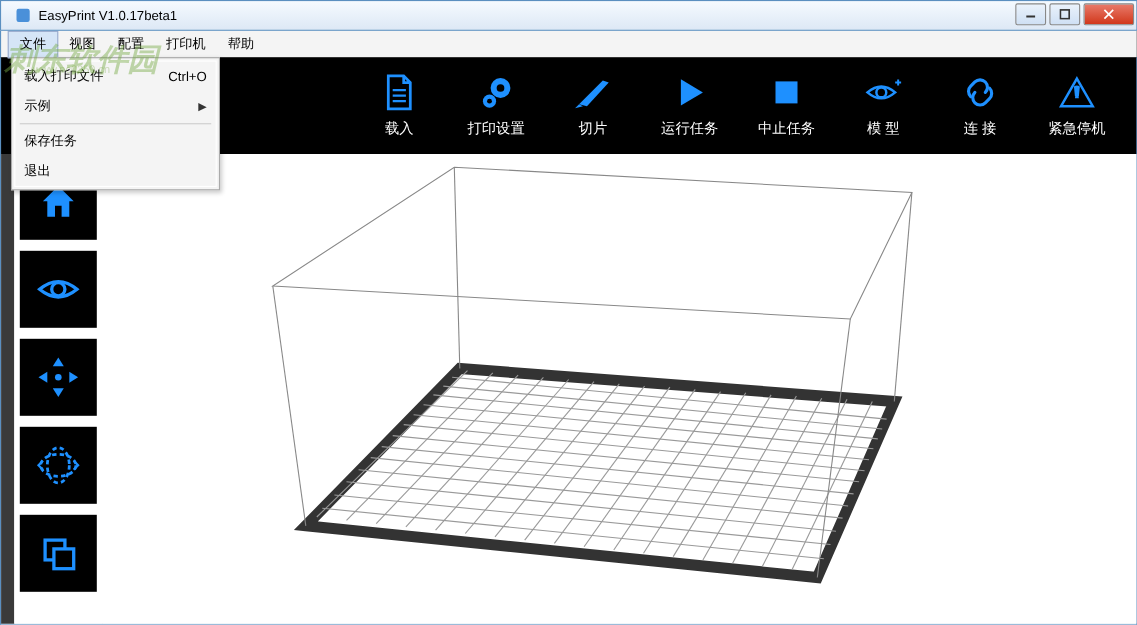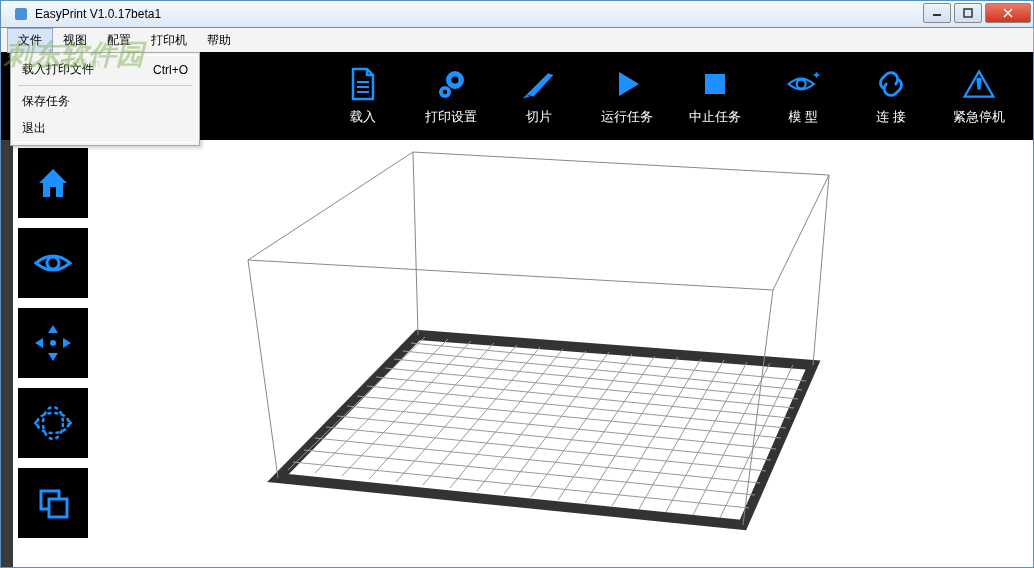--- a/index.html
+++ b/index.html
@@ -79,20 +79,24 @@
   <div class="menubar-item">配置</div>
   <div class="menubar-item">打印机</div>
   <div class="menubar-item">帮助</div>
 </div>
 
 <div class="dropdown">
   <div class="dropdown-inner">
     <div class="dropdown-item">
       <span>载入打印文件</span>
       <span>Ctrl+O</span>
+    </div>
+    <div class="dropdown-item">
+      <span>示例</span>
+      <span class="submenu-arrow">▶</span>
     </div>
     <div class="dropdown-sep"></div>
     <div class="dropdown-item">
       <span>保存任务</span>
     </div>
     <div class="dropdown-item">
       <span>退出</span>
     </div>
   </div>
 </div>

